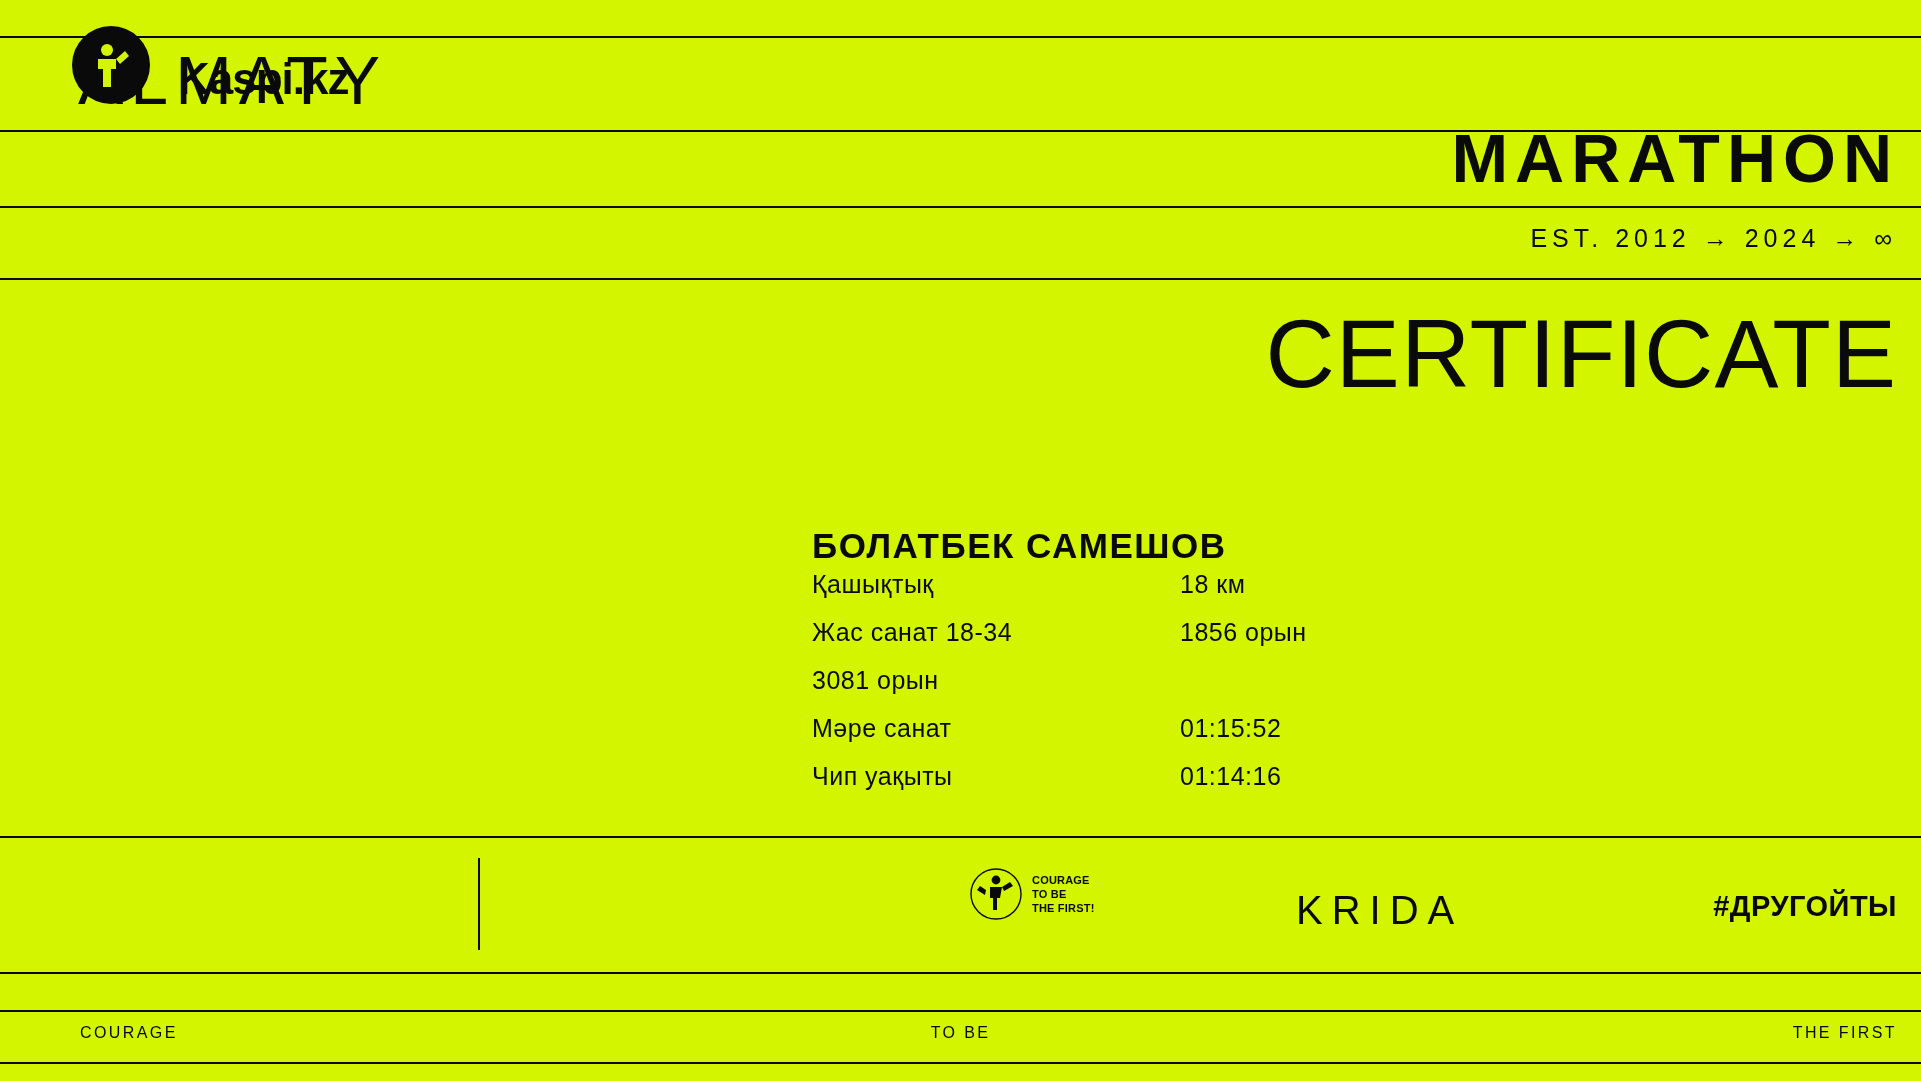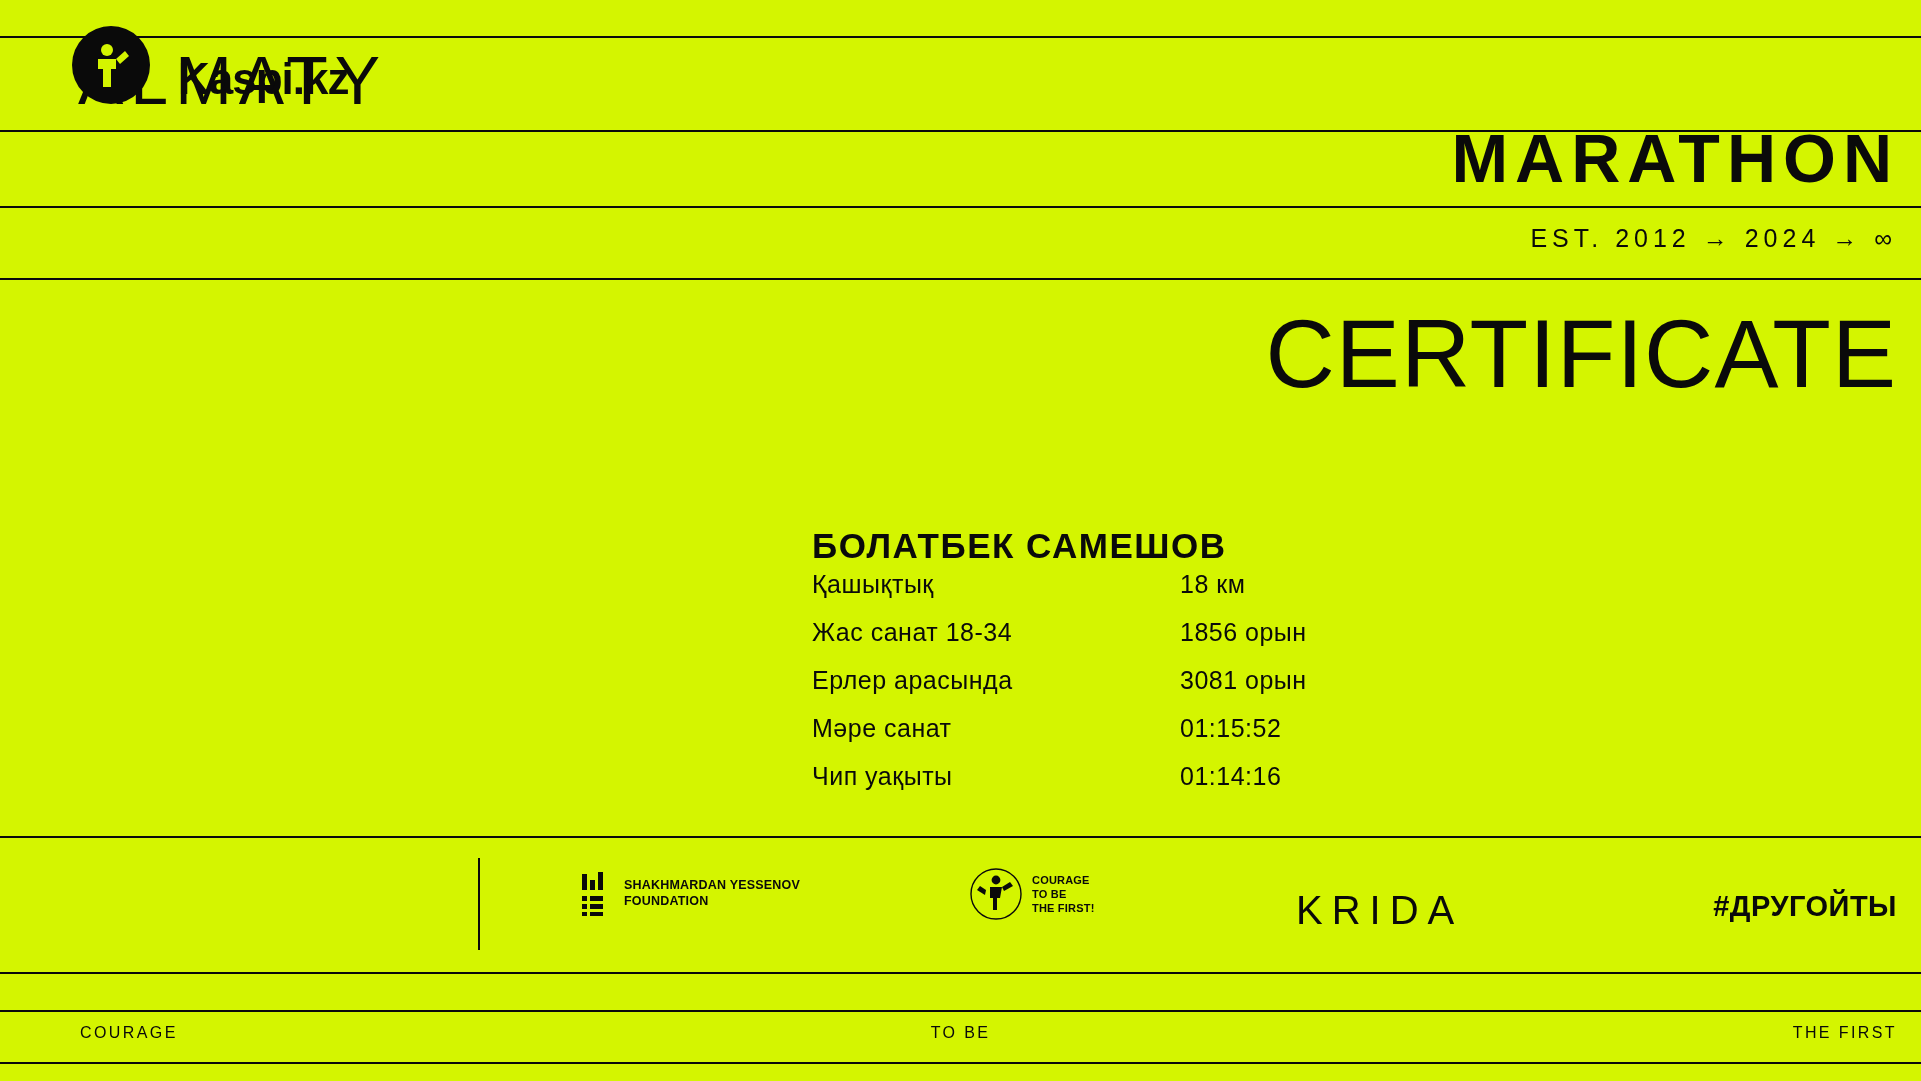--- a/index.html
+++ b/index.html
@@ -249,21 +249,20 @@
   <div class="details">
     <div class="drow">
       <div class="dlabel">Қашықтық</div>
       <div class="dvalue">18 км</div>
     </div>
     <div class="drow">
       <div class="dlabel">Жас санат 18-34</div>
       <div class="dvalue">1856 орын</div>
     </div>
     <div class="drow">
-      <div class="dlabel">Ерлер арасында</div>
       <div class="dvalue">3081 орын</div>
     </div>
     <div class="drow">
       <div class="dlabel">Мәре санат</div>
       <div class="dvalue">01:15:52</div>
     </div>
     <div class="drow">
       <div class="dlabel">Чип уақыты</div>
       <div class="dvalue">01:14:16</div>
     </div>
@@ -277,37 +276,20 @@
         <circle cx="22" cy="11" r="6" fill="#d4f500"></circle>
         <path d="M13 20 h18 v10 h-5 v18 h-8 v-18 h-5 z" fill="#d4f500"></path>
         <path d="M31 20 l9 -8 l4 5 l-9 8 z" fill="#d4f500"></path>
       </svg>
     </div>
     <div class="kaspi-text">Kaspi.kz</div>
   </div>
 
   <div class="vdiv"></div>
 
-  <div class="yessenov">
-    <svg class="yes-bars" viewBox="0 0 34 44" aria-hidden="true">
-      <rect x="2" y="2" width="5" height="16" fill="#0a0a0a"></rect>
-      <rect x="10" y="8" width="5" height="10" fill="#0a0a0a"></rect>
-      <rect x="18" y="0" width="5" height="18" fill="#0a0a0a"></rect>
-      <rect x="2" y="24" width="5" height="5" fill="#0a0a0a"></rect>
-      <rect x="10" y="24" width="13" height="5" fill="#0a0a0a"></rect>
-      <rect x="2" y="32" width="5" height="5" fill="#0a0a0a"></rect>
-      <rect x="10" y="32" width="13" height="5" fill="#0a0a0a"></rect>
-      <rect x="2" y="40" width="5" height="4" fill="#0a0a0a"></rect>
-      <rect x="10" y="40" width="13" height="4" fill="#0a0a0a"></rect>
-    </svg>
-    <div class="yes-text">
-      <div>SHAKHMARDAN YESSENOV</div>
-      <div>FOUNDATION</div>
-    </div>
-  </div>
 
   <div class="corpfund">
     <div class="cf-seal">
       <svg width="56" height="56" viewBox="0 0 56 56" aria-hidden="true">
         <circle cx="28" cy="28" r="25" fill="none" stroke="#0a0a0a" stroke-width="1.4"></circle>
         <circle cx="28" cy="14" r="4.4" fill="#0a0a0a"></circle>
         <path d="M22 21 h12 l-2 11 h-3 v12 h-4 v-12 h-3 z" fill="#0a0a0a"></path>
         <path d="M34 21 l8 -5 l3 4 l-9 5 z" fill="#0a0a0a"></path>
         <path d="M18 24 l-6 -4 l-3 4 l8 5 z" fill="#0a0a0a"></path>
       </svg>

